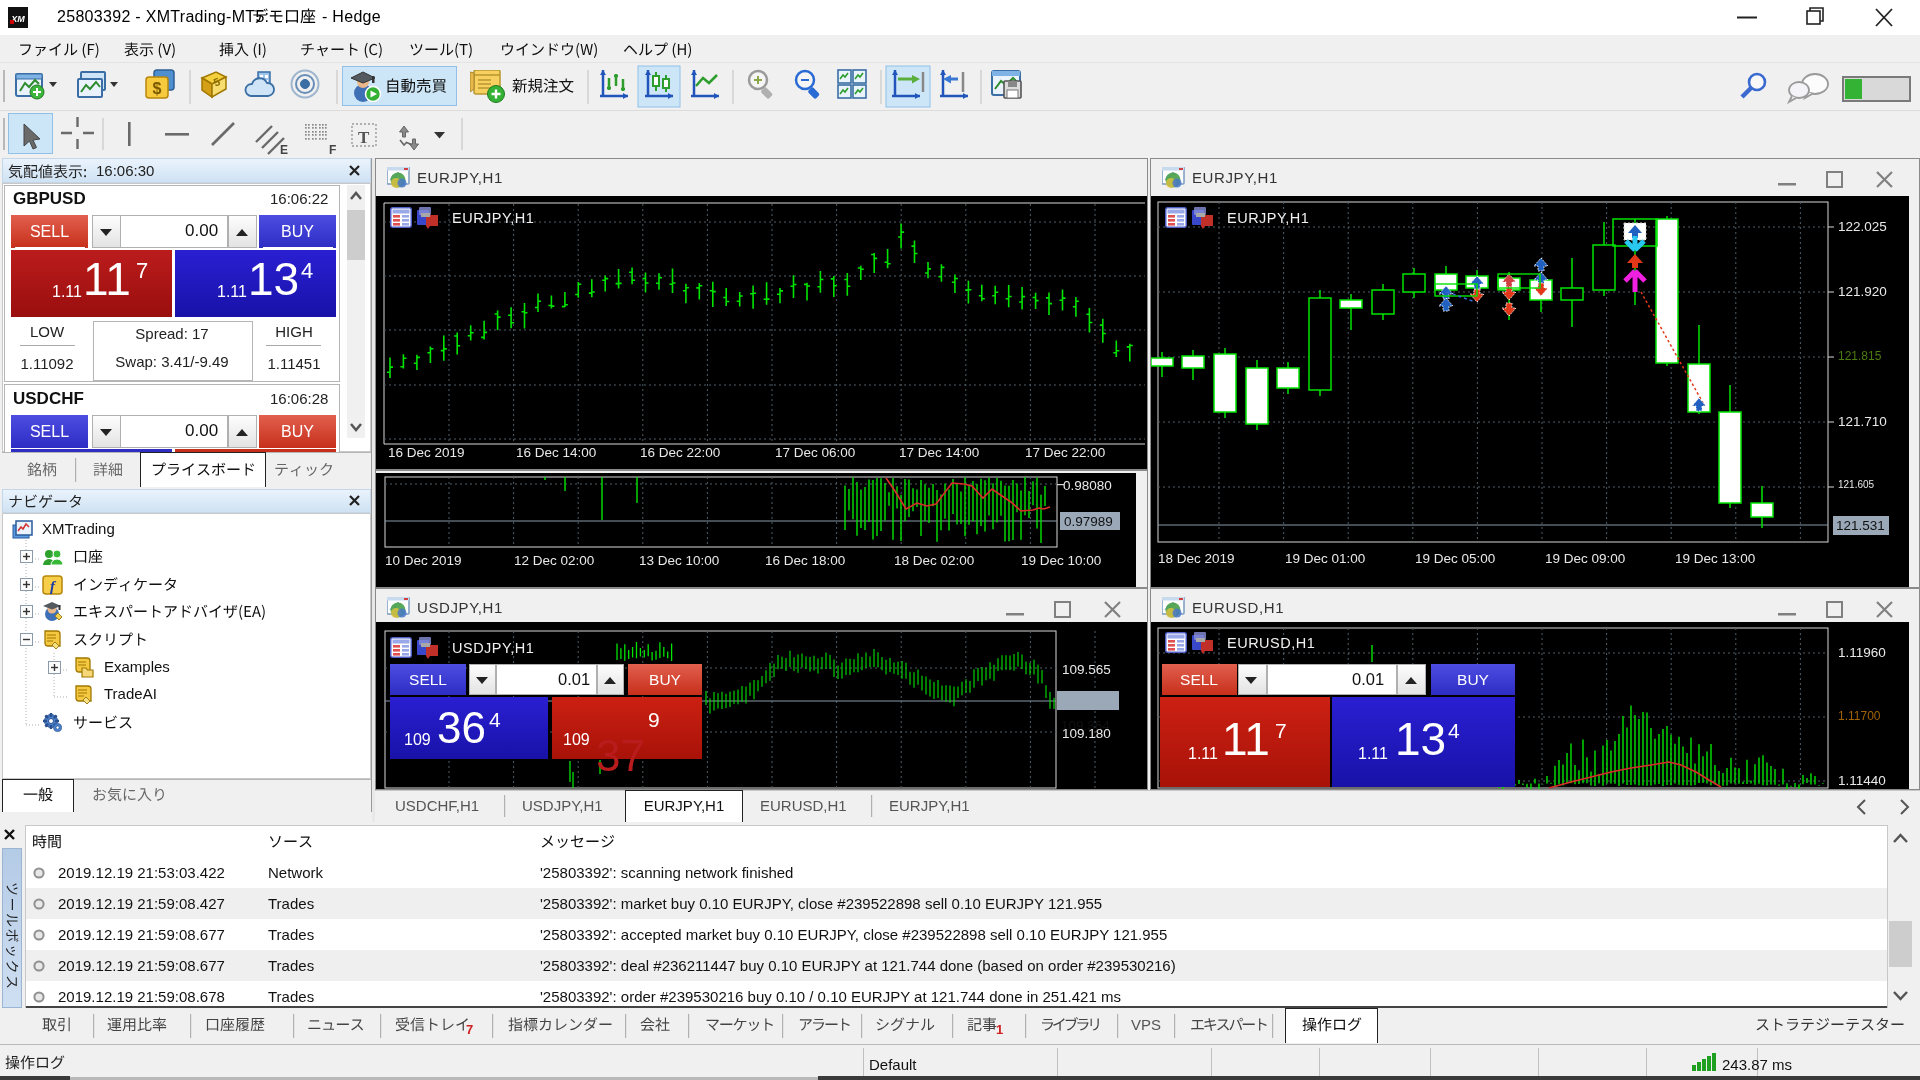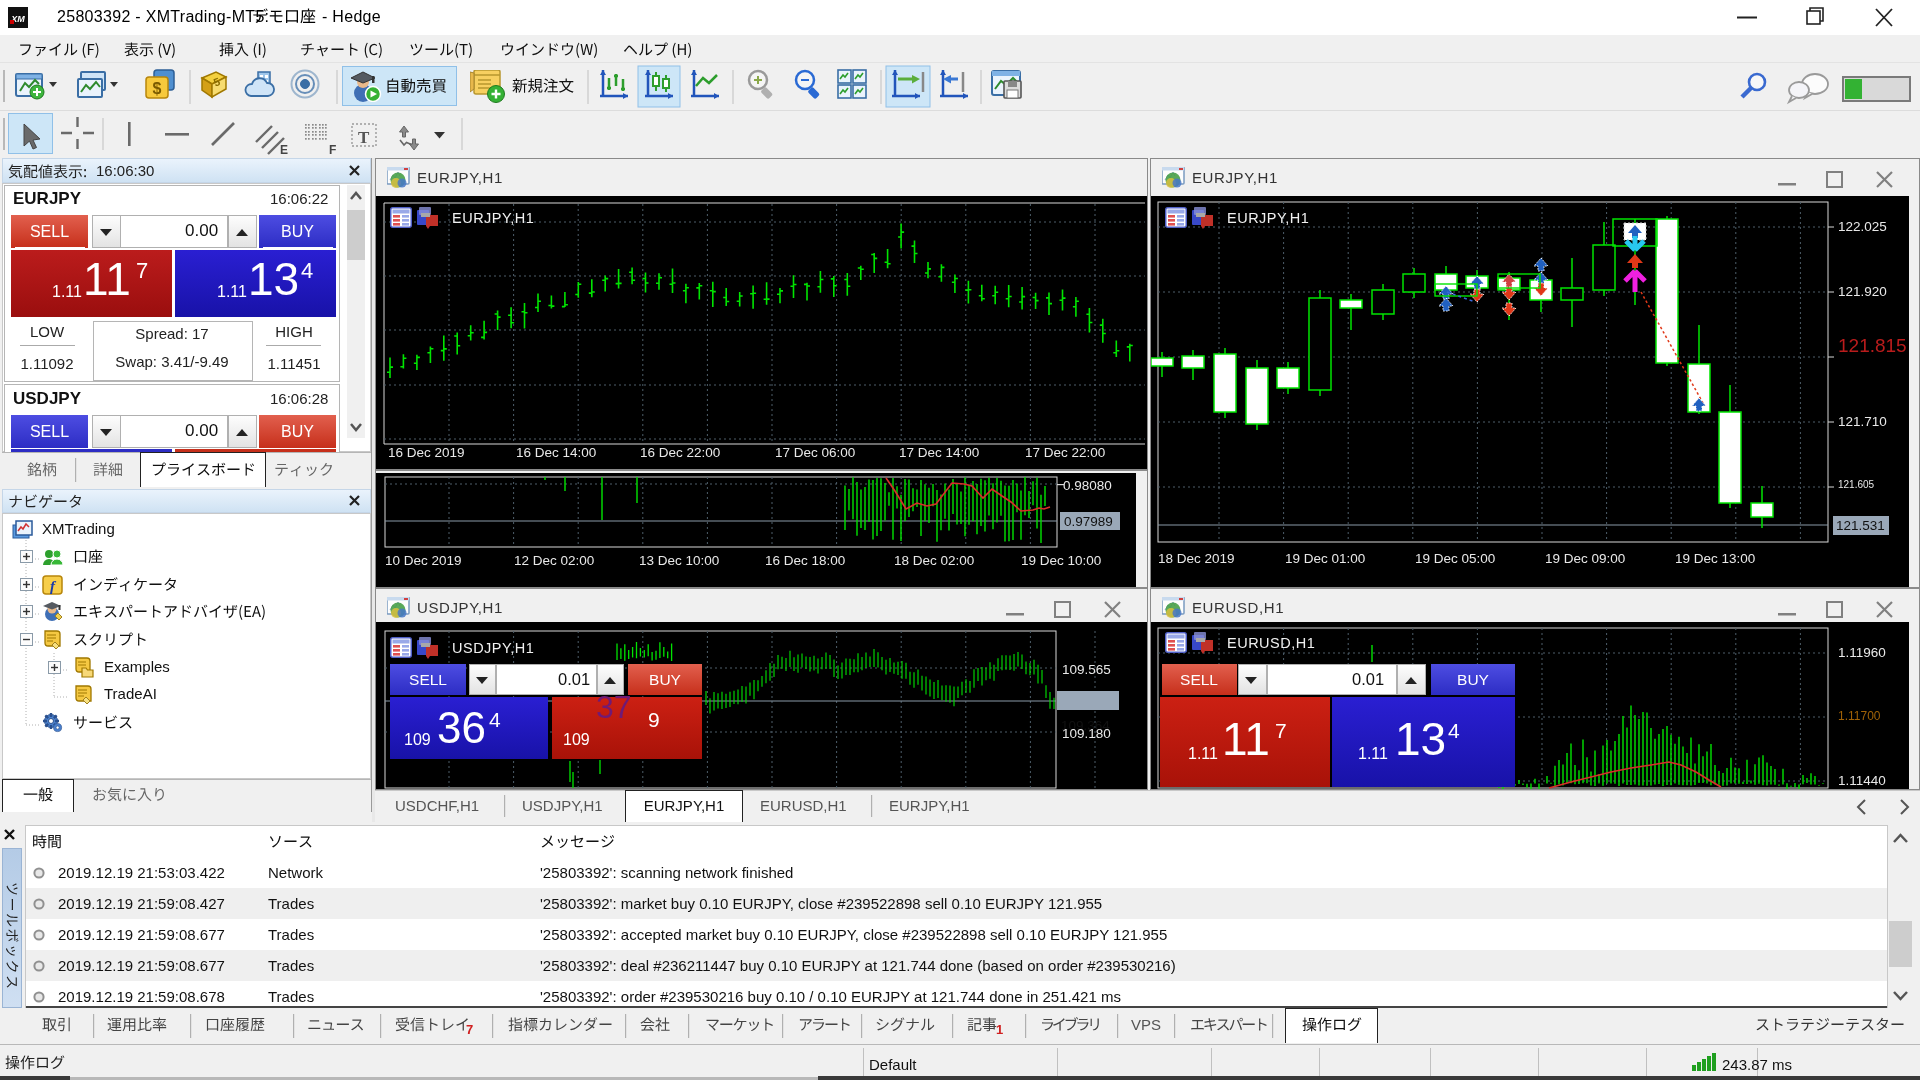--- a/index.html
+++ b/index.html
@@ -295,21 +295,21 @@
     <g transform="translate(0 15.0)">
       <path d="M3.6 -11H13.9V-10H3.6ZM3.8 -8.9H12.5V-7.9H3.8ZM2.1 -6.7H11.1V-5.7H2.1ZM3.8 -12.6 5 -12.4Q4.4 -10.6 3.6 -9.1Q2.7 -7.6 1.6 -6.6Q1.5 -6.8 1.3 -6.9Q1.1 -7 0.9 -7.2Q0.7 -7.3 0.6 -7.4Q1.7 -8.3 2.5 -9.7Q3.3 -11.1 3.8 -12.6ZM7.8 -5.5 8.9 -5.1Q8.1 -3.7 7 -2.5Q5.9 -1.3 4.6 -0.3Q3.2 0.6 1.8 1.3Q1.7 1.2 1.6 1Q1.4 0.9 1.3 0.7Q1.1 0.6 1 0.4Q2.4 -0.2 3.7 -1Q5 -1.9 6.1 -3.1Q7.1 -4.2 7.8 -5.5ZM10.7 -6.7H11.8Q11.8 -5.2 11.9 -4Q11.9 -2.8 12.1 -1.9Q12.2 -0.9 12.5 -0.4Q12.8 0.1 13.2 0.1Q13.4 0.1 13.5 -0.5Q13.6 -1.1 13.6 -2Q13.8 -1.9 14 -1.7Q14.2 -1.5 14.4 -1.4Q14.3 -0.4 14.2 0.1Q14.1 0.7 13.8 1Q13.6 1.2 13.1 1.2Q12.3 1.2 11.8 0.6Q11.4 0 11.1 -1Q10.9 -2.1 10.8 -3.5Q10.7 -5 10.7 -6.7ZM2.4 -4.1 3.2 -4.9Q4.1 -4.4 5 -3.8Q5.9 -3.2 6.8 -2.6Q7.7 -2 8.4 -1.4Q9.2 -0.8 9.7 -0.2L8.8 0.7Q8.3 0.1 7.6 -0.5Q6.9 -1.2 6 -1.8Q5.1 -2.4 4.2 -3Q3.3 -3.6 2.4 -4.1Z M23.9 -7.2H28.4V-6.1H23.9ZM23.4 -7.2H24.5V-0.7Q24.5 -0.3 24.6 -0.1Q24.8 -0 25.3 -0Q25.4 -0 25.7 -0Q26 -0 26.4 -0Q26.8 -0 27.1 -0Q27.5 -0 27.6 -0Q28 -0 28.1 -0.2Q28.3 -0.4 28.4 -0.9Q28.4 -1.5 28.5 -2.6Q28.6 -2.5 28.8 -2.4Q29 -2.3 29.2 -2.2Q29.4 -2.1 29.5 -2.1Q29.4 -0.9 29.3 -0.2Q29.1 0.5 28.7 0.8Q28.4 1.1 27.7 1.1Q27.6 1.1 27.3 1.1Q27.1 1.1 26.8 1.1Q26.4 1.1 26.1 1.1Q25.8 1.1 25.5 1.1Q25.3 1.1 25.2 1.1Q24.5 1.1 24.1 0.9Q23.7 0.8 23.5 0.4Q23.4 0 23.4 -0.7ZM23.3 -11.9H28.9V-5.1H27.9V-10.8H23.3ZM16.2 -9.3H22.2V0.9H21.3V-8.3H17.1V1.1H16.2ZM16.7 -3.2H21.8V-2.4H16.7ZM16.7 -0.8H21.8V0.1H16.7ZM15.9 -12H22.6V-11H15.9ZM18 -11.7H18.8V-8.6H18ZM19.7 -11.7H20.5V-8.6H19.7ZM18.2 -8.6H18.8V-7.1Q18.8 -6.6 18.7 -6.1Q18.6 -5.6 18.4 -5.1Q18.1 -4.5 17.6 -4.1Q17.6 -4.2 17.4 -4.3Q17.2 -4.5 17.1 -4.6Q17.6 -4.9 17.8 -5.4Q18 -5.8 18.1 -6.3Q18.2 -6.7 18.2 -7.1ZM19.6 -8.6H20.3V-5.5Q20.3 -5.3 20.3 -5.3Q20.3 -5.2 20.5 -5.2Q20.5 -5.2 20.6 -5.2Q20.7 -5.2 20.9 -5.2Q21 -5.2 21 -5.2Q21.2 -5.2 21.3 -5.3Q21.4 -5.2 21.5 -5.2Q21.7 -5.1 21.8 -5Q21.8 -4.8 21.6 -4.7Q21.5 -4.6 21.1 -4.6Q21.1 -4.6 20.9 -4.6Q20.8 -4.6 20.6 -4.6Q20.5 -4.6 20.4 -4.6Q20 -4.6 19.8 -4.8Q19.6 -4.9 19.6 -5.5Z M35.3 -11.1H44.3V-10.1H35.3ZM35.6 -0.6H44.4V0.4H35.6ZM39.5 -12.6 40.6 -12.5Q40.6 -11.8 40.5 -11.1Q40.4 -10.3 40.3 -9.6Q40.3 -8.9 40.2 -8.3H39.1Q39.2 -8.9 39.3 -9.6Q39.3 -10.4 39.4 -11.1Q39.5 -11.9 39.5 -12.6ZM38.5 -5.9V-4.7H42.4V-5.9ZM38.5 -3.8V-2.6H42.4V-3.8ZM38.5 -7.9V-6.7H42.4V-7.9ZM37.5 -8.8H43.5V-1.7H37.5ZM35.1 -8H36.1V1.2H35.1ZM34 -12.5 35 -12.2Q34.5 -10.9 33.9 -9.7Q33.2 -8.5 32.5 -7.4Q31.7 -6.3 30.9 -5.4Q30.8 -5.6 30.7 -5.8Q30.6 -6 30.5 -6.2Q30.3 -6.4 30.2 -6.6Q31 -7.3 31.7 -8.2Q32.4 -9.2 33 -10.3Q33.5 -11.4 34 -12.5ZM32.4 -8.7 33.5 -9.8 33.5 -9.7V1.2H32.4Z M46.5 -11.4H58.5V-10.4H46.5ZM47.2 -9.1H57.9V-8.2H47.2ZM45.9 -6.8H59.1V-5.9H45.9ZM51.9 -12.6H53V-6.1H51.9ZM51.9 -6.5 52.8 -6Q52.2 -5.4 51.5 -4.8Q50.7 -4.2 49.8 -3.7Q48.9 -3.1 48 -2.7Q47 -2.3 46.2 -2Q46.1 -2.1 45.9 -2.3Q45.8 -2.5 45.7 -2.7Q45.5 -2.8 45.4 -2.9Q46.3 -3.2 47.2 -3.6Q48.1 -3.9 49 -4.4Q49.8 -4.9 50.6 -5.4Q51.3 -6 51.9 -6.5ZM53.5 -6.4Q53.9 -4.8 54.7 -3.5Q55.5 -2.2 56.7 -1.2Q57.9 -0.3 59.5 0.2Q59.4 0.3 59.3 0.5Q59.1 0.6 59 0.8Q58.9 1 58.8 1.2Q57.1 0.6 55.9 -0.4Q54.7 -1.5 53.8 -2.9Q53 -4.3 52.5 -6.1ZM57.8 -5.4 58.6 -4.7Q58.1 -4.2 57.5 -3.8Q56.9 -3.4 56.3 -3Q55.6 -2.6 55.1 -2.3L54.4 -2.9Q54.9 -3.2 55.5 -3.6Q56.2 -4.1 56.7 -4.5Q57.3 -5 57.8 -5.4ZM47.1 0.1Q48 -0 49.1 -0.3Q50.2 -0.6 51.5 -0.9Q52.8 -1.2 54.1 -1.5L54.2 -0.5Q53 -0.2 51.8 0.1Q50.6 0.4 49.5 0.7Q48.4 1 47.5 1.2ZM49.2 -3.7 50 -4.5 50.3 -4.4V0.1H49.2Z M66.9 -7.3H68.1V-0.3Q68.1 0.3 68 0.6Q67.8 0.8 67.4 1Q67 1.1 66.3 1.2Q65.7 1.2 64.7 1.2Q64.6 0.9 64.5 0.6Q64.4 0.3 64.3 0Q64.8 0 65.2 0Q65.7 0 66.1 0Q66.4 0 66.6 0Q66.8 0 66.8 -0Q66.9 -0.1 66.9 -0.3ZM63.5 -5.3 64.7 -5Q64.3 -4 63.8 -3.2Q63.3 -2.3 62.7 -1.5Q62.1 -0.7 61.6 -0.2Q61.5 -0.3 61.3 -0.4Q61.1 -0.5 60.9 -0.7Q60.7 -0.8 60.5 -0.8Q61.4 -1.6 62.2 -2.8Q63 -4 63.5 -5.3ZM70.3 -4.8 71.3 -5.2Q71.8 -4.5 72.4 -3.7Q72.9 -2.9 73.3 -2.1Q73.8 -1.3 74 -0.7L72.9 -0.1Q72.7 -0.8 72.3 -1.6Q71.8 -2.4 71.3 -3.2Q70.8 -4.1 70.3 -4.8ZM62.2 -11.5H72.8V-10.4H62.2ZM60.9 -7.8H74.1V-6.7H60.9Z M77.1 -5.8Q76.7 -5.8 76.4 -6.1Q76.1 -6.4 76.1 -6.9Q76.1 -7.4 76.4 -7.7Q76.7 -7.9 77.1 -7.9Q77.5 -7.9 77.8 -7.7Q78.1 -7.4 78.1 -6.9Q78.1 -6.4 77.8 -6.1Q77.5 -5.8 77.1 -5.8ZM77.1 0.2Q76.7 0.2 76.4 -0.1Q76.1 -0.4 76.1 -0.8Q76.1 -1.3 76.4 -1.6Q76.7 -1.9 77.1 -1.9Q77.5 -1.9 77.8 -1.6Q78.1 -1.3 78.1 -0.8Q78.1 -0.4 77.8 -0.1Q77.5 0.2 77.1 0.2Z" fill="#222"></path>
     </g>
   </svg>
 <div style="position:absolute;left:96px;top:162px;font-family:Liberation Sans, sans-serif;font-size:15px;color:#222;font-weight:normal;white-space:pre;line-height:1.2;">16:06:30</div>
 <svg style="position:absolute;left:348px;top:164px" width="14" height="14">
     <path d="M2 2 L11 11 M11 2 L2 11" stroke="#222" stroke-width="2.2"></path>
   </svg>
 <div style="position:absolute;left:2px;top:183px;width:369px;height:269px;background:#fff;border:1px solid #c8c8c8;"></div>
 <div style="position:absolute;left:4px;top:185px;width:336px;height:197px;background:#fff;border:1px solid #b5b5b5;"></div>
-<div style="position:absolute;left:13px;top:189px;font-family:Liberation Sans, sans-serif;font-size:17px;color:#111;font-weight:bold;white-space:pre;line-height:1.2;">EURJPY</div>
+<div style="position:absolute;left:13px;top:189px;font-family:Liberation Sans, sans-serif;font-size:17px;color:#111;font-weight:bold;white-space:pre;line-height:1.2;">GBPUSD</div>
 <div style="position:absolute;left:270px;top:190px;font-family:Liberation Sans, sans-serif;font-size:15px;color:#222;font-weight:normal;white-space:pre;line-height:1.2;">16:06:22</div>
 <div style="position:absolute;left:11px;top:215px;width:77px;height:33px;background:linear-gradient(#e2604e,#c62f1b);"></div>
 <div style="position:absolute;left:49.5px;transform:translateX(-50%);top:222px;font-family:Liberation Sans, sans-serif;font-size:16px;color:#fff;font-weight:normal;white-space:pre;line-height:1.2;transform:translateX(-50%);">SELL</div>
 <div style="position:absolute;left:92px;top:215px;width:29px;height:33px;background:linear-gradient(#fdfdfd,#e3e3e3);border:1px solid #b0b0b0;"></div>
 <svg style="position:absolute;left:99px;top:227px" width="15" height="10">
     <path d="M1 2 l12 0 l-6 7 z" fill="#222"></path>
   </svg>
 <div style="position:absolute;left:120px;top:215px;width:108px;height:33px;background:#fff;border:1px solid #b0b0b0;"></div>
 <div style="position:absolute;left:185px;top:221px;font-family:Liberation Sans, sans-serif;font-size:17px;color:#111;font-weight:normal;white-space:pre;line-height:1.2;">0.00</div>
 <div style="position:absolute;left:228px;top:215px;width:29px;height:33px;background:linear-gradient(#fdfdfd,#e3e3e3);border:1px solid #b0b0b0;"></div>
@@ -331,21 +331,21 @@
 <div style="position:absolute;left:47px;transform:translateX(-50%);top:323px;font-family:Liberation Sans, sans-serif;font-size:15px;color:#222;font-weight:normal;white-space:pre;line-height:1.2;">LOW</div>
 <div style="position:absolute;left:294px;transform:translateX(-50%);top:323px;font-family:Liberation Sans, sans-serif;font-size:15px;color:#222;font-weight:normal;white-space:pre;line-height:1.2;">HIGH</div>
 <div style="position:absolute;left:20px;top:345px;width:55px;height:1px;background:#aaa;"></div>
 <div style="position:absolute;left:266px;top:345px;width:55px;height:1px;background:#aaa;"></div>
 <div style="position:absolute;left:47px;transform:translateX(-50%);top:355px;font-family:Liberation Sans, sans-serif;font-size:15px;color:#222;font-weight:normal;white-space:pre;line-height:1.2;">1.11092</div>
 <div style="position:absolute;left:294px;transform:translateX(-50%);top:355px;font-family:Liberation Sans, sans-serif;font-size:15px;color:#222;font-weight:normal;white-space:pre;line-height:1.2;">1.11451</div>
 <div style="position:absolute;left:93px;top:321px;width:160px;height:60px;background:#fff;border:1px solid #b5b5b5;"></div>
 <div style="position:absolute;left:172px;transform:translateX(-50%);top:325px;font-family:Liberation Sans, sans-serif;font-size:15px;color:#222;font-weight:normal;white-space:pre;line-height:1.2;">Spread: 17</div>
 <div style="position:absolute;left:172px;transform:translateX(-50%);top:353px;font-family:Liberation Sans, sans-serif;font-size:15px;color:#222;font-weight:normal;white-space:pre;line-height:1.2;">Swap: 3.41/-9.49</div>
 <div style="position:absolute;left:4px;top:384px;width:336px;height:68px;background:#fff;border:1px solid #b5b5b5;border-bottom:none;"></div>
-<div style="position:absolute;left:13px;top:389px;font-family:Liberation Sans, sans-serif;font-size:17px;color:#111;font-weight:bold;white-space:pre;line-height:1.2;">USDJPY</div>
+<div style="position:absolute;left:13px;top:389px;font-family:Liberation Sans, sans-serif;font-size:17px;color:#111;font-weight:bold;white-space:pre;line-height:1.2;">USDCHF</div>
 <div style="position:absolute;left:270px;top:390px;font-family:Liberation Sans, sans-serif;font-size:15px;color:#222;font-weight:normal;white-space:pre;line-height:1.2;">16:06:28</div>
 <div style="position:absolute;left:11px;top:415px;width:77px;height:33px;background:linear-gradient(#4d4de2,#2d2dc4);"></div>
 <div style="position:absolute;left:49.5px;transform:translateX(-50%);top:422px;font-family:Liberation Sans, sans-serif;font-size:16px;color:#fff;font-weight:normal;white-space:pre;line-height:1.2;">SELL</div>
 <div style="position:absolute;left:92px;top:415px;width:29px;height:33px;background:linear-gradient(#fdfdfd,#e3e3e3);border:1px solid #b0b0b0;"></div>
 <svg style="position:absolute;left:99px;top:427px" width="15" height="10">
     <path d="M1 2 l12 0 l-6 7 z" fill="#222"></path>
   </svg>
 <div style="position:absolute;left:120px;top:415px;width:108px;height:33px;background:#fff;border:1px solid #b0b0b0;"></div>
 <div style="position:absolute;left:185px;top:421px;font-family:Liberation Sans, sans-serif;font-size:17px;color:#111;font-weight:normal;white-space:pre;line-height:1.2;">0.00</div>
 <div style="position:absolute;left:228px;top:415px;width:29px;height:33px;background:linear-gradient(#fdfdfd,#e3e3e3);border:1px solid #b0b0b0;"></div>
@@ -744,21 +744,21 @@
 <g transform="translate(27,0)">
       <rect x="0" y="3" width="12" height="15" rx="1" fill="#3848c8"></rect>
       <rect x="2" y="0" width="12" height="8" rx="1" fill="#8890d8" opacity="0.8"></rect>
       <path d="M9 8 h12 v11 h-8 l-2 3 -2-3 z" fill="#c03028"></path>
       <rect x="4" y="6" width="9" height="4" fill="#a8a8a8"></rect>
     </g>
 <text x="62" y="16" font-size="14.5" fill="#f0f0f0" font-family="Liberation Sans" letter-spacing="0.5">EURJPY,H1</text>
   </svg>
 <div style="position:absolute;left:1838px;top:219px;font-family:Liberation Sans, sans-serif;font-size:13.5px;color:#e8e8e8;font-weight:normal;white-space:pre;line-height:1.2;">122.025</div>
 <div style="position:absolute;left:1838px;top:284px;font-family:Liberation Sans, sans-serif;font-size:13.5px;color:#e8e8e8;font-weight:normal;white-space:pre;line-height:1.2;">121.920</div>
-<div style="position:absolute;left:1838px;top:335px;font-family:Liberation Sans, sans-serif;font-size:19px;color:#b91c1c;font-weight:normal;white-space:pre;line-height:1.2;">121.815</div>
+<div style="position:absolute;left:1838px;top:349px;font-family:Liberation Sans, sans-serif;font-size:12px;color:#4d7c0f;font-weight:normal;white-space:pre;line-height:1.2;">121.815</div>
 <div style="position:absolute;left:1838px;top:414px;font-family:Liberation Sans, sans-serif;font-size:13.5px;color:#e8e8e8;font-weight:normal;white-space:pre;line-height:1.2;">121.710</div>
 <div style="position:absolute;left:1838px;top:479px;font-family:Liberation Sans, sans-serif;font-size:10px;color:#e8e8e8;font-weight:normal;white-space:pre;line-height:1.2;">121.605</div>
 <div style="position:absolute;left:1833px;top:516px;width:56px;height:19px;background:#9aa8b8;"></div>
 <div style="position:absolute;left:1836px;top:518px;font-family:Liberation Sans, sans-serif;font-size:13.5px;color:#111;font-weight:normal;white-space:pre;line-height:1.2;">121.531</div>
 <div style="position:absolute;left:1158px;top:551px;font-family:Liberation Sans, sans-serif;font-size:13.5px;color:#e8e8e8;font-weight:normal;white-space:pre;line-height:1.2;">18 Dec 2019</div>
 <div style="position:absolute;left:1285px;top:551px;font-family:Liberation Sans, sans-serif;font-size:13.5px;color:#e8e8e8;font-weight:normal;white-space:pre;line-height:1.2;">19 Dec 01:00</div>
 <div style="position:absolute;left:1415px;top:551px;font-family:Liberation Sans, sans-serif;font-size:13.5px;color:#e8e8e8;font-weight:normal;white-space:pre;line-height:1.2;">19 Dec 05:00</div>
 <div style="position:absolute;left:1545px;top:551px;font-family:Liberation Sans, sans-serif;font-size:13.5px;color:#e8e8e8;font-weight:normal;white-space:pre;line-height:1.2;">19 Dec 09:00</div>
 <div style="position:absolute;left:1675px;top:551px;font-family:Liberation Sans, sans-serif;font-size:13.5px;color:#e8e8e8;font-weight:normal;white-space:pre;line-height:1.2;">19 Dec 13:00</div>
 <div style="position:absolute;left:375px;top:588px;width:773px;height:202px;background:#f0f0f0;border:1px solid #8a8a8a;"></div>
@@ -836,21 +836,21 @@
     <path d="M1 9 l12 0 l-6 -7 z" fill="#222"></path>
   </svg>
 <div style="position:absolute;left:628px;top:664px;width:74px;height:31px;background:linear-gradient(#e2604e,#c62f1b);"></div>
 <div style="position:absolute;left:665px;transform:translateX(-50%);top:671px;font-family:Liberation Sans, sans-serif;font-size:15.5px;color:#fff;font-weight:normal;white-space:pre;line-height:1.2;">BUY</div>
 <div style="position:absolute;left:390px;top:697px;width:158px;height:62px;background:linear-gradient(#2a1fd2,#1812a8);"></div>
 <div style="position:absolute;left:552px;top:697px;width:150px;height:62px;background:linear-gradient(#cc2013,#a81208);"></div>
 <div style="position:absolute;left:404px;top:730px;font-family:Liberation Sans, sans-serif;font-size:16px;color:#fff;font-weight:normal;white-space:pre;line-height:1.2;">109</div>
 <div style="position:absolute;left:437px;top:702px;font-family:Liberation Sans, sans-serif;font-size:44px;color:#fff;font-weight:normal;white-space:pre;line-height:1.2;">36</div>
 <div style="position:absolute;left:489px;top:707px;font-family:Liberation Sans, sans-serif;font-size:21px;color:#fff;font-weight:normal;white-space:pre;line-height:1.2;">4</div>
 <div style="position:absolute;left:563px;top:730px;font-family:Liberation Sans, sans-serif;font-size:16px;color:#fff;font-weight:normal;white-space:pre;line-height:1.2;">109</div>
-<div style="position:absolute;left:596px;top:688px;font-family:Liberation Sans, sans-serif;font-size:32px;color:#701a75;font-weight:normal;white-space:pre;line-height:1.2;">37</div>
+<div style="position:absolute;left:596px;top:730px;font-family:Liberation Sans, sans-serif;font-size:44px;color:#b91c1c;font-weight:normal;white-space:pre;line-height:1.2;">37</div>
 <div style="position:absolute;left:648px;top:707px;font-family:Liberation Sans, sans-serif;font-size:21px;color:#fff;font-weight:normal;white-space:pre;line-height:1.2;">9</div>
 <div style="position:absolute;left:1062px;top:662px;font-family:Liberation Sans, sans-serif;font-size:13.5px;color:#e8e8e8;font-weight:normal;white-space:pre;line-height:1.2;">109.565</div>
 <div style="position:absolute;left:1057px;top:691px;width:62px;height:19px;background:#9aa8b8;"></div>
 <div style="position:absolute;left:1061px;top:693px;font-family:Liberation Sans, sans-serif;font-size:13.5px;color:#111;font-weight:normal;white-space:pre;line-height:1.2;margin-top:25px;">109.364</div>
 <div style="position:absolute;left:1062px;top:726px;font-family:Liberation Sans, sans-serif;font-size:13.5px;color:#e8e8e8;font-weight:normal;white-space:pre;line-height:1.2;">109.180</div>
 <div style="position:absolute;left:1150px;top:588px;width:770px;height:202px;background:#f0f0f0;border:1px solid #8a8a8a;"></div>
 <div style="position:absolute;left:1151px;top:589px;width:768px;height:37px;background:#f0f0f0;"></div>
 <svg style="position:absolute;left:1162px;top:597px" width="25" height="22">
 <rect x="0" y="0" width="22" height="17" rx="1" fill="#fdfdfd" stroke="#7a9ac0" stroke-width="1.5"></rect>
 <rect x="0" y="0" width="22" height="3.5" fill="#c8daee"></rect>

